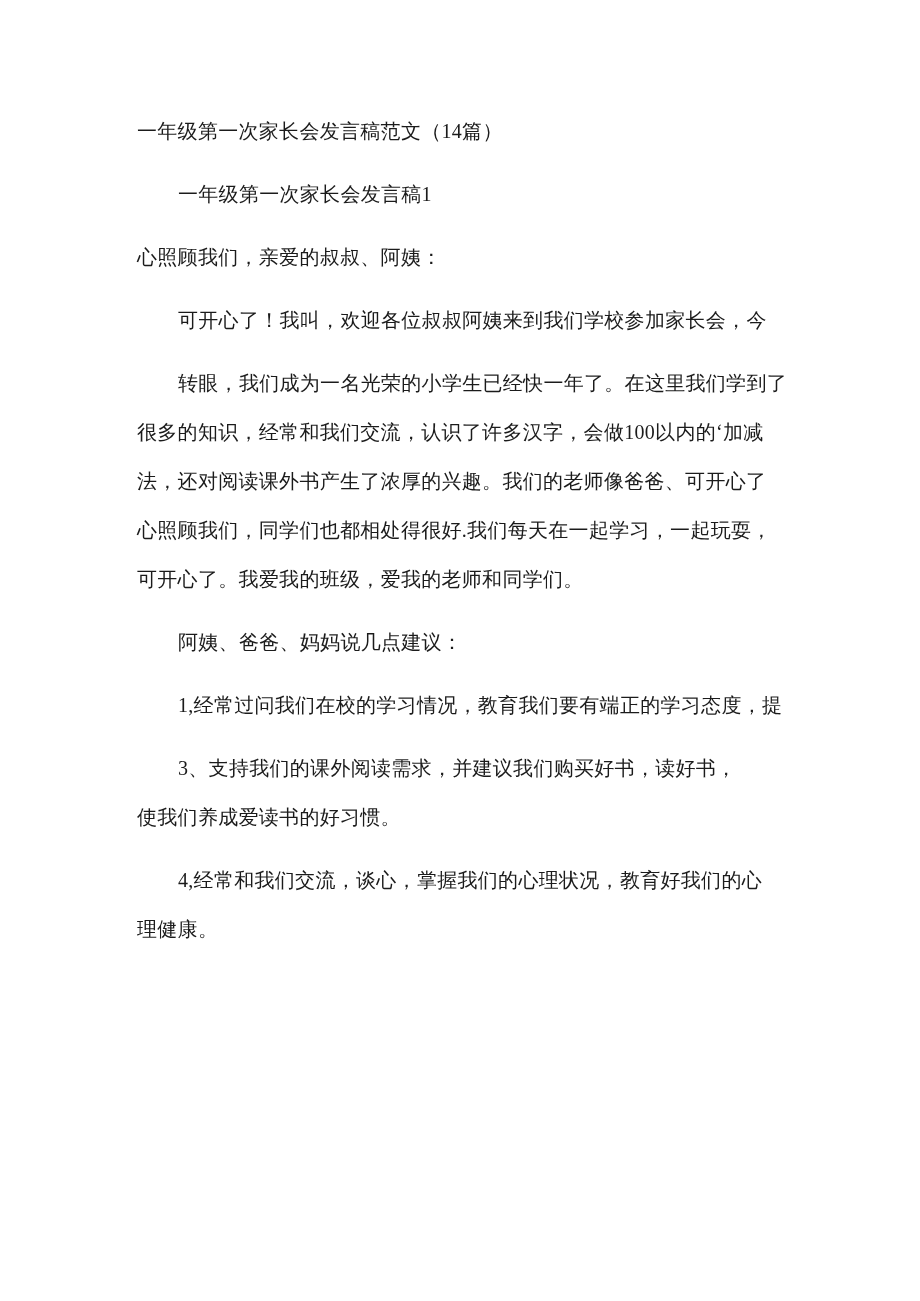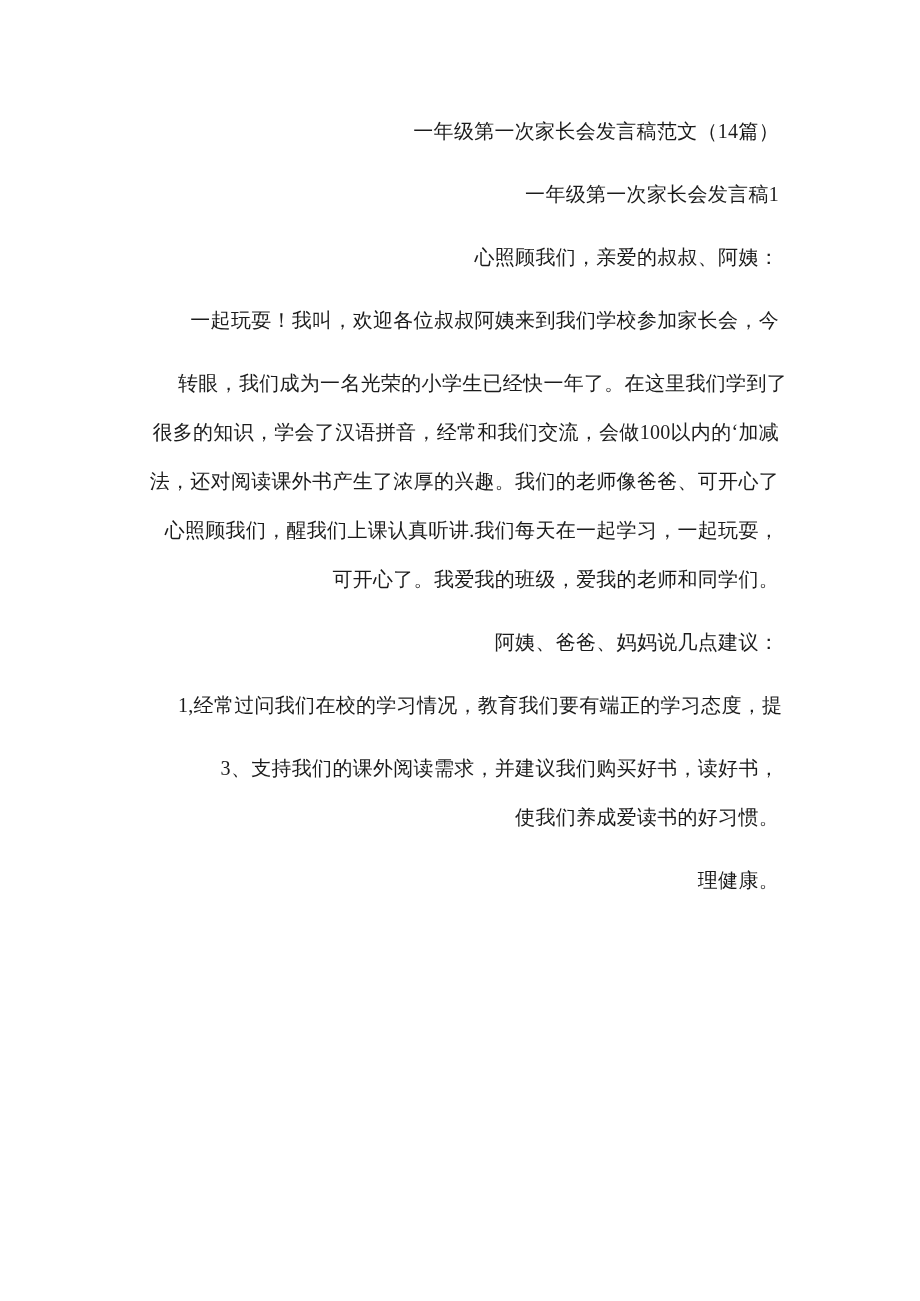--- a/index.html
+++ b/index.html
@@ -12,21 +12,20 @@
     height: 1301px;
     overflow: hidden;
   }
   .page {
     box-sizing: border-box;
     width: 907px;
     height: 1301px;
     background: #ffffff;
     padding: 107px 128px 0 137px;
     font-family: "Liberation Serif", "DejaVu Serif", serif;
-    text-align: right;
   }
   .para {
     margin: 0 0 14px 0;
   }
   .line {
     font-size: 20px;
     line-height: 49px;
     letter-spacing: 0.3px;
     color: #1b1b1b;
     white-space: pre;
@@ -42,35 +41,36 @@
     <div class="para">
       <div class="line">一年级第一次家长会发言稿范文（14篇）</div>
     </div>
     <div class="para indent">
       <div class="line">一年级第一次家长会发言稿1</div>
     </div>
     <div class="para">
       <div class="line">心照顾我们，亲爱的叔叔、阿姨：</div>
     </div>
     <div class="para indent">
-      <div class="line">一起玩耍！我叫，欢迎各位叔叔阿姨来到我们学校参加家长会，今</div>
+      <div class="line">可开心了！我叫，欢迎各位叔叔阿姨来到我们学校参加家长会，今</div>
     </div>
     <div class="para indent">
       <div class="line">转眼，我们成为一名光荣的小学生已经快一年了。在这里我们学到了</div>
-      <div class="line">很多的知识，学会了汉语拼音，经常和我们交流，会做100以内的‘加减</div>
+      <div class="line">很多的知识，经常和我们交流，认识了许多汉字，会做100以内的‘加减</div>
       <div class="line">法，还对阅读课外书产生了浓厚的兴趣。我们的老师像爸爸、可开心了</div>
-      <div class="line">心照顾我们，醒我们上课认真听讲.我们每天在一起学习，一起玩耍，</div>
+      <div class="line">心照顾我们，同学们也都相处得很好.我们每天在一起学习，一起玩耍，</div>
       <div class="line">可开心了。我爱我的班级，爱我的老师和同学们。</div>
     </div>
     <div class="para indent">
       <div class="line">阿姨、爸爸、妈妈说几点建议：</div>
     </div>
     <div class="para indent">
       <div class="line">1,经常过问我们在校的学习情况，教育我们要有端正的学习态度，提</div>
     </div>
     <div class="para indent">
       <div class="line">3、支持我们的课外阅读需求，并建议我们购买好书，读好书，</div>
       <div class="line">使我们养成爱读书的好习惯。</div>
     </div>
     <div class="para indent">
+      <div class="line">4,经常和我们交流，谈心，掌握我们的心理状况，教育好我们的心</div>
       <div class="line">理健康。</div>
     </div>
   </div>
 
 </body></html>

